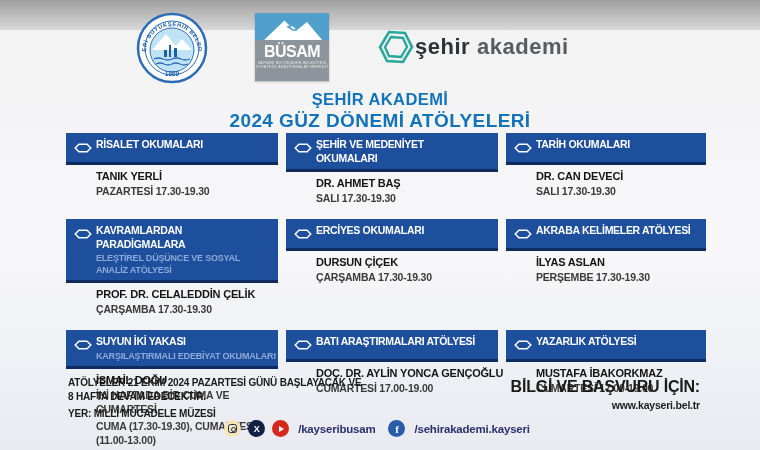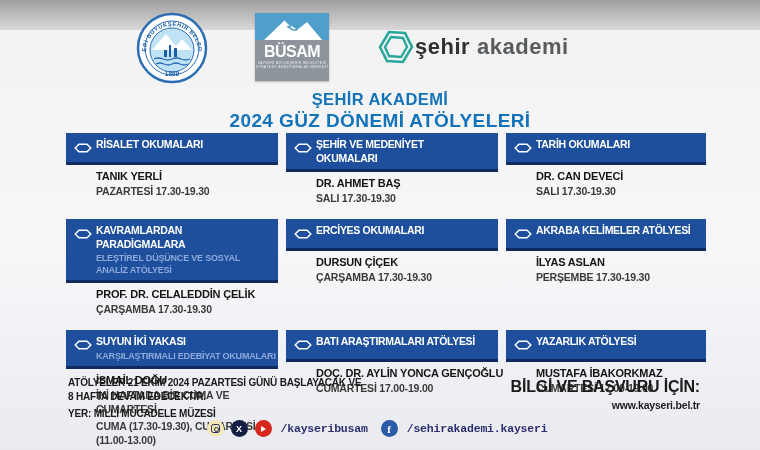--- a/index.html
+++ b/index.html
@@ -64,21 +64,21 @@
   
   .social-row {
     position:absolute; top:420px; left:0; width:760px;
     display:flex; justify-content:center; align-items:center; gap:7px;
   }
   .soc-circle { width:17px; height:17px; border-radius:50%; display:inline-flex; align-items:center; justify-content:center; }
   .soc-ig { background:#f4e6b6; color:#1e2a52; }
   .soc-x  { background:#141f44; color:#fff; font-size:9px; font-weight:800; }
   .soc-yt { background:#d6271d; color:#fff; }
   .soc-fb { background:#2b5ca8; color:#fff; font-size:11px; font-weight:800; font-family:"Liberation Serif",serif; }
-  .handle { font-size:11.5px; font-weight:800; letter-spacing:-.2px; color:#2b2f6e; margin:0 6px 0 2px;font-family:Liberation Mono, monospace; }
+  .handle { font-size:11.5px; font-weight:800; letter-spacing:-.2px; color:#2b2f6e; margin:0 6px 0 2px; }
   .play-tri { width:0; height:0; border-left:5px solid #fff; border-top:3.5px solid transparent; border-bottom:3.5px solid transparent; margin-left:1px; }
   .ig-glyph { width:9px; height:9px; border:1.3px solid #1e2a52; border-radius:2.5px; position:relative; }
   .ig-glyph::after { content:""; position:absolute; left:2px; top:2px; width:3px; height:3px; border:1.2px solid #1e2a52; border-radius:50%; }
 </style>
 </head>
 <body>
 
 <div class="top-band"></div>
 
 <div class="logo-row">

